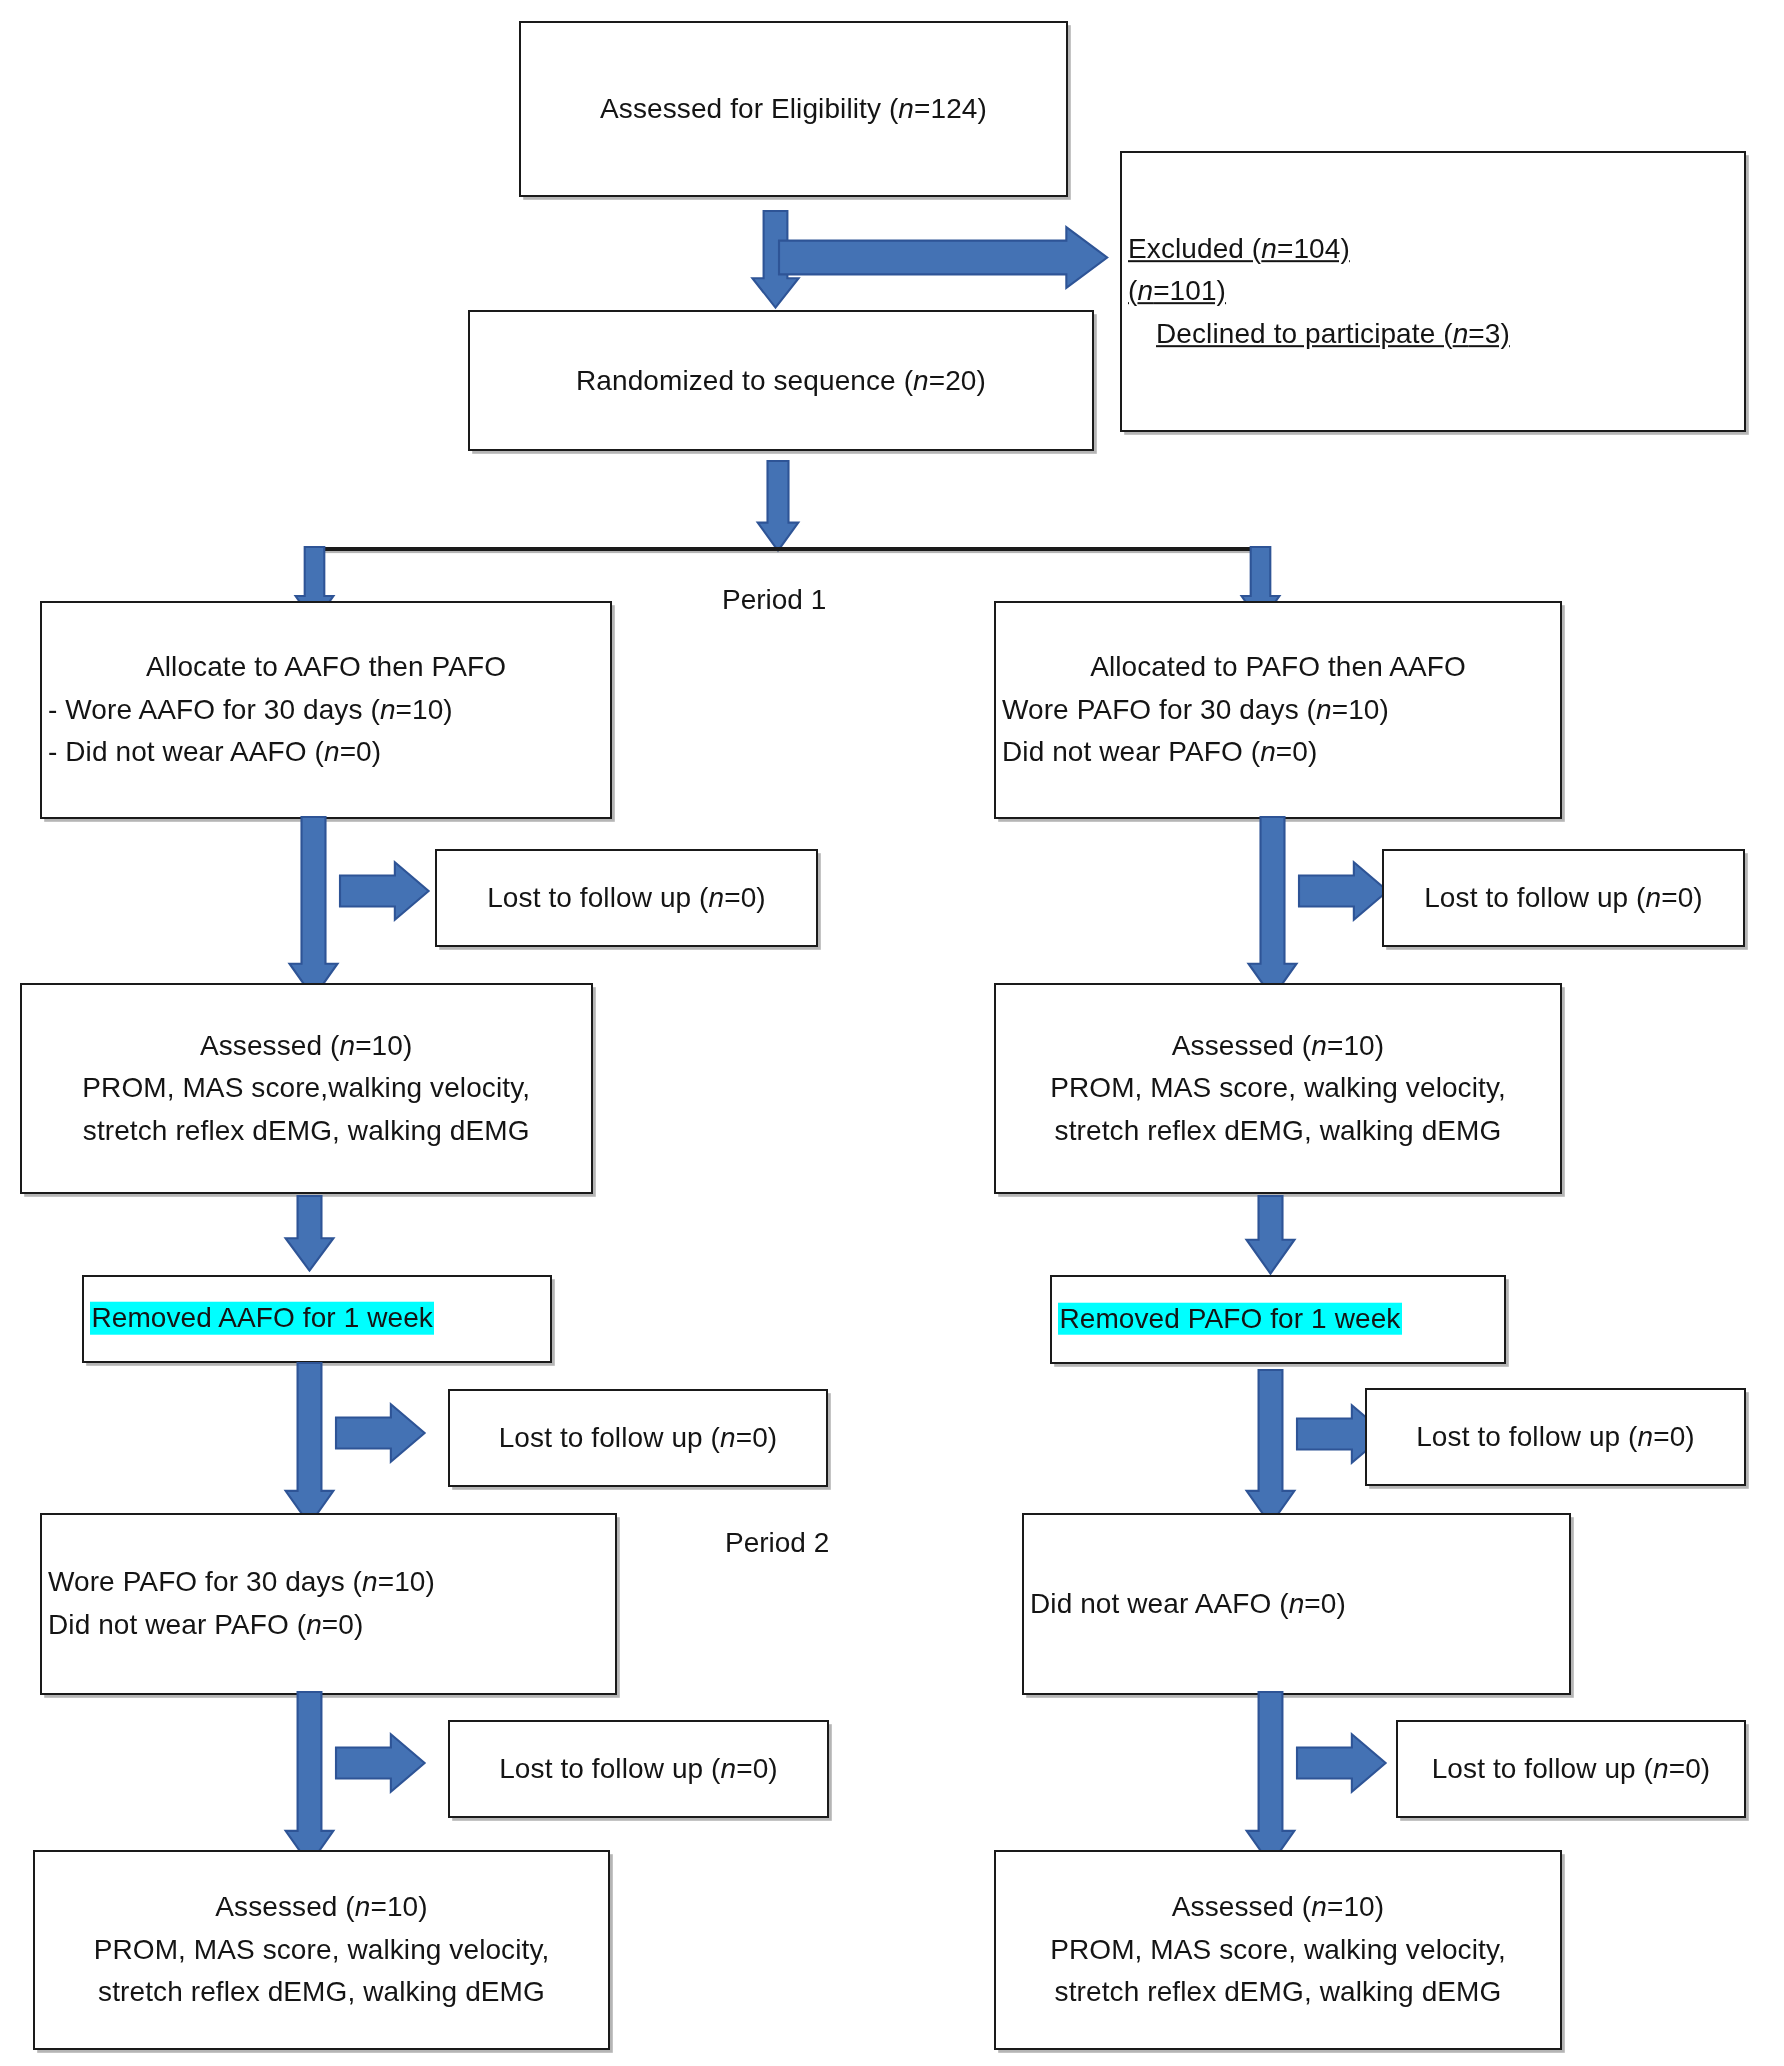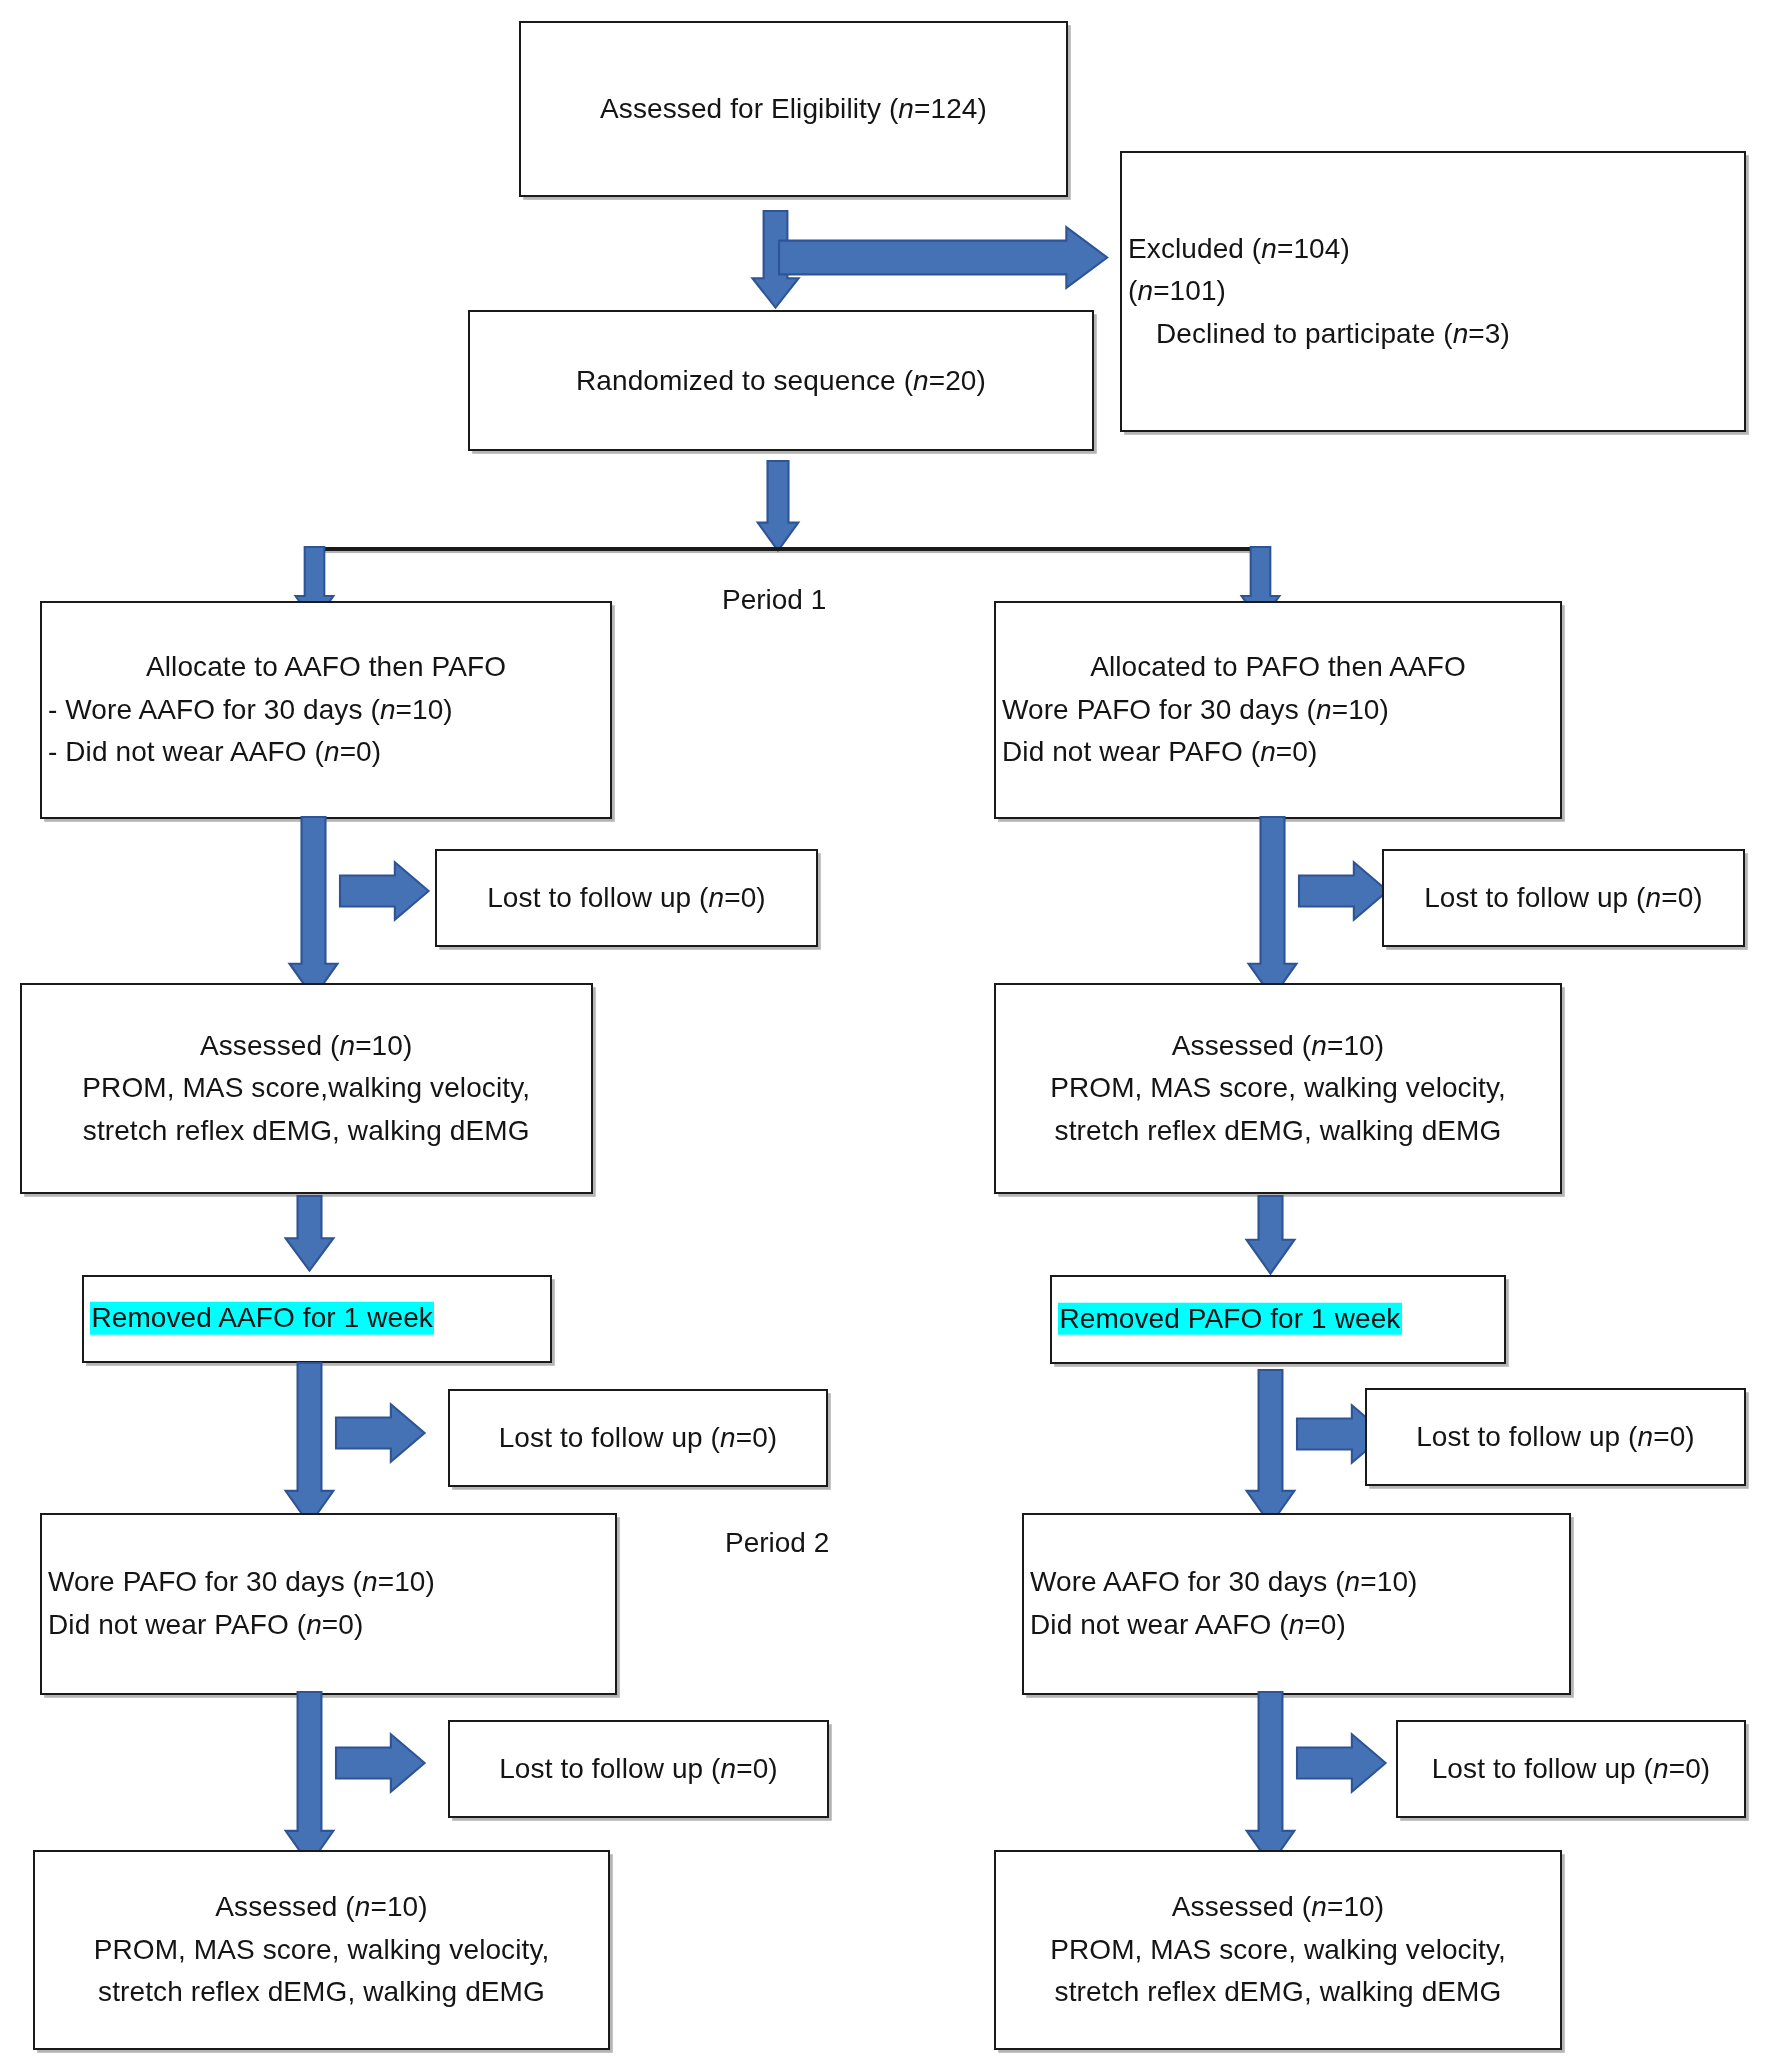--- a/index.html
+++ b/index.html
@@ -27,21 +27,21 @@
   }
   .line{
     display:block;
     font-size:28px;
     line-height:1.52;
     color:#141414;
     white-space:pre;
     letter-spacing:0.1px;
   }
   .center .line{text-align:center;}
-  .justify .line{white-space:normal;text-align:justify;text-justify:inter-word;}
+  .justify .line{white-space:normal;text-align:justify;text-justify:inter-word;text-decoration:underline;}
   .ital{font-style:italic;}
   .hl{background:#00ffff;padding:0.7px 1.4px;text-align:right;}
   .indent{padding-left:51px;}
   .indent2{padding-left:28px;}
 
   
   .varrow{
     position:absolute;
     overflow:visible;
   }
@@ -254,21 +254,20 @@
 
   <div class="box" style="left:40px; top:1513px; width:577px; height:182px;">
     <div class="inner">
       <span class="line">Wore PAFO for 30 days (<i class="ital">n</i>=10)</span>
       <span class="line">Did not wear PAFO (<i class="ital">n</i>=0)</span>
     </div>
   </div>
 
   <div class="box" style="left:1022px; top:1513px; width:549px; height:182px;">
     <div class="inner">
-      <span class="line">Wore AAFO for 30 days (<i class="ital">n</i>=10)</span>
       <span class="line">Did not wear AAFO (<i class="ital">n</i>=0)</span>
     </div>
   </div>
 
   <div class="varrow" style="left:284px; top:1692px; width:51px; height:174px;">
     <svg width="51" height="174" viewBox="0 0 72 248">
       <polygon points="19,0 53,0 53,198 70,198 36,246 2,198 19,198" fill="#4472b4" stroke="#2e5496" stroke-width="3"></polygon>
     </svg>
   </div>
 

